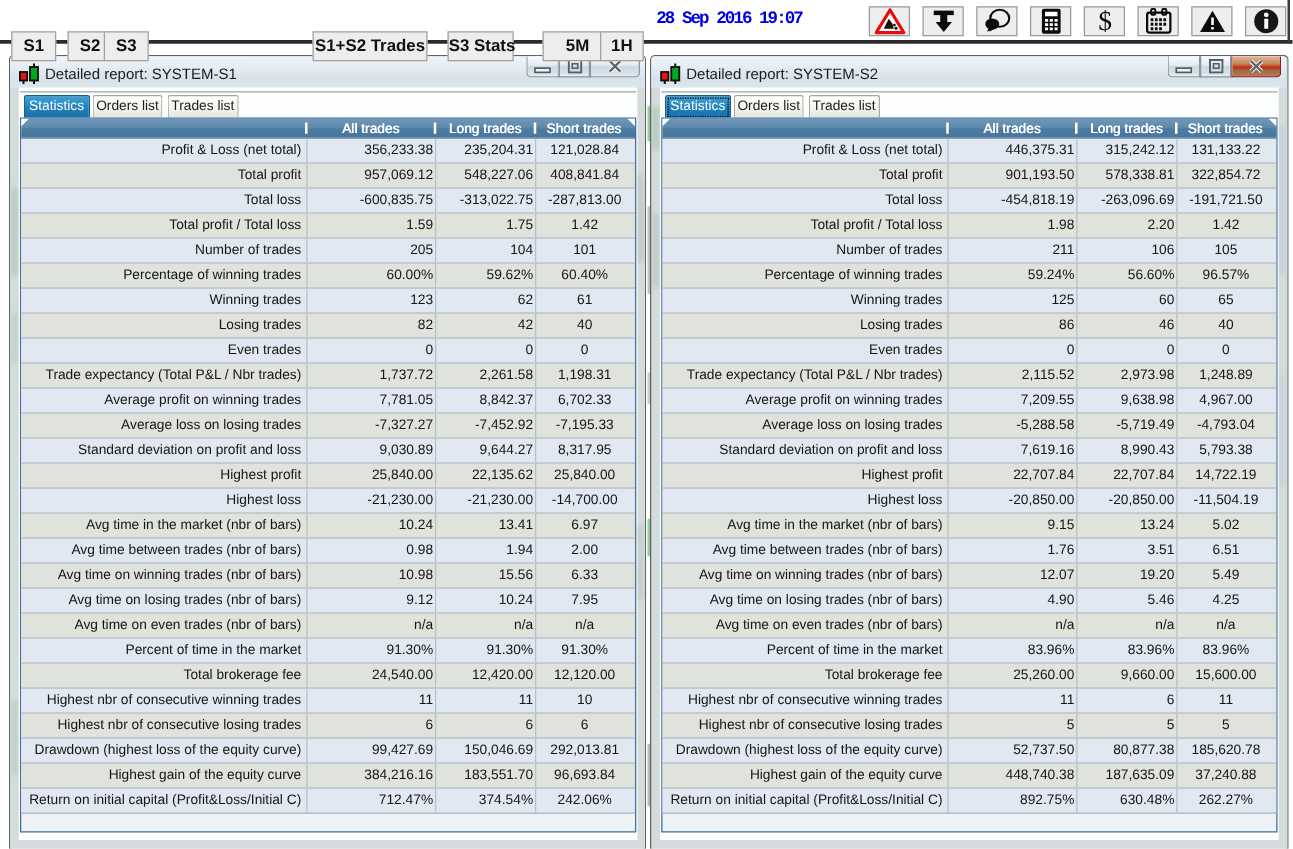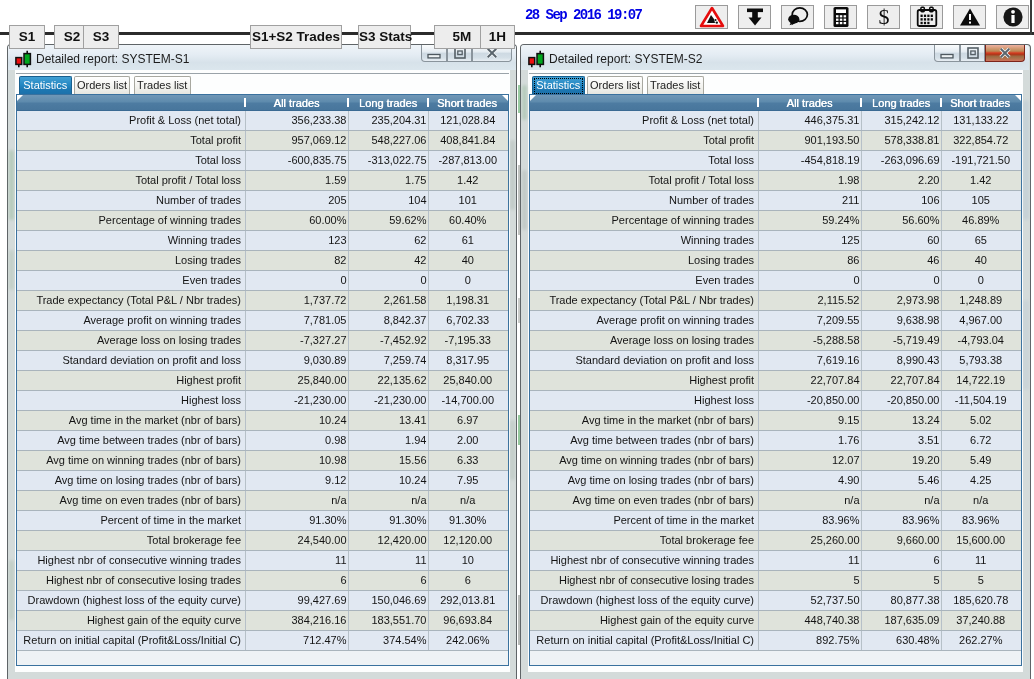--- a/index.html
+++ b/index.html
@@ -184,21 +184,21 @@
           </div>
 <div class="row r1" style="top:236px;">
             <div class="cell clbl">Average loss on losing trades</div>
             <div class="cell cv cv1">-7,327.27</div>
             <div class="cell cv cv2">-7,452.92</div>
             <div class="cell cv cv3">-7,195.33</div>
           </div>
 <div class="row r0" style="top:256px;">
             <div class="cell clbl">Standard deviation on profit and loss</div>
             <div class="cell cv cv1">9,030.89</div>
-            <div class="cell cv cv2">7,259.74</div>
+            <div class="cell cv cv2">9,644.27</div>
             <div class="cell cv cv3">8,317.95</div>
           </div>
 <div class="row r1" style="top:276px;">
             <div class="cell clbl">Highest profit</div>
             <div class="cell cv cv1">25,840.00</div>
             <div class="cell cv cv2">22,135.62</div>
             <div class="cell cv cv3">25,840.00</div>
           </div>
 <div class="row r0" style="top:296px;">
             <div class="cell clbl">Highest loss</div>
@@ -353,21 +353,21 @@
 <div class="row r0" style="top:96px;">
             <div class="cell clbl">Number of trades</div>
             <div class="cell cv cv1">211</div>
             <div class="cell cv cv2">106</div>
             <div class="cell cv cv3">105</div>
           </div>
 <div class="row r1" style="top:116px;">
             <div class="cell clbl">Percentage of winning trades</div>
             <div class="cell cv cv1">59.24%</div>
             <div class="cell cv cv2">56.60%</div>
-            <div class="cell cv cv3">46.89%</div>
+            <div class="cell cv cv3">96.57%</div>
           </div>
 <div class="row r0" style="top:136px;">
             <div class="cell clbl">Winning trades</div>
             <div class="cell cv cv1">125</div>
             <div class="cell cv cv2">60</div>
             <div class="cell cv cv3">65</div>
           </div>
 <div class="row r1" style="top:156px;">
             <div class="cell clbl">Losing trades</div>
             <div class="cell cv cv1">86</div>
@@ -419,21 +419,21 @@
 <div class="row r1" style="top:316px;">
             <div class="cell clbl">Avg time in the market (nbr of bars)</div>
             <div class="cell cv cv1">9.15</div>
             <div class="cell cv cv2">13.24</div>
             <div class="cell cv cv3">5.02</div>
           </div>
 <div class="row r0" style="top:336px;">
             <div class="cell clbl">Avg time between trades (nbr of bars)</div>
             <div class="cell cv cv1">1.76</div>
             <div class="cell cv cv2">3.51</div>
-            <div class="cell cv cv3">6.72</div>
+            <div class="cell cv cv3">6.51</div>
           </div>
 <div class="row r1" style="top:356px;">
             <div class="cell clbl">Avg time on winning trades (nbr of bars)</div>
             <div class="cell cv cv1">12.07</div>
             <div class="cell cv cv2">19.20</div>
             <div class="cell cv cv3">5.49</div>
           </div>
 <div class="row r0" style="top:376px;">
             <div class="cell clbl">Avg time on losing trades (nbr of bars)</div>
             <div class="cell cv cv1">4.90</div>

